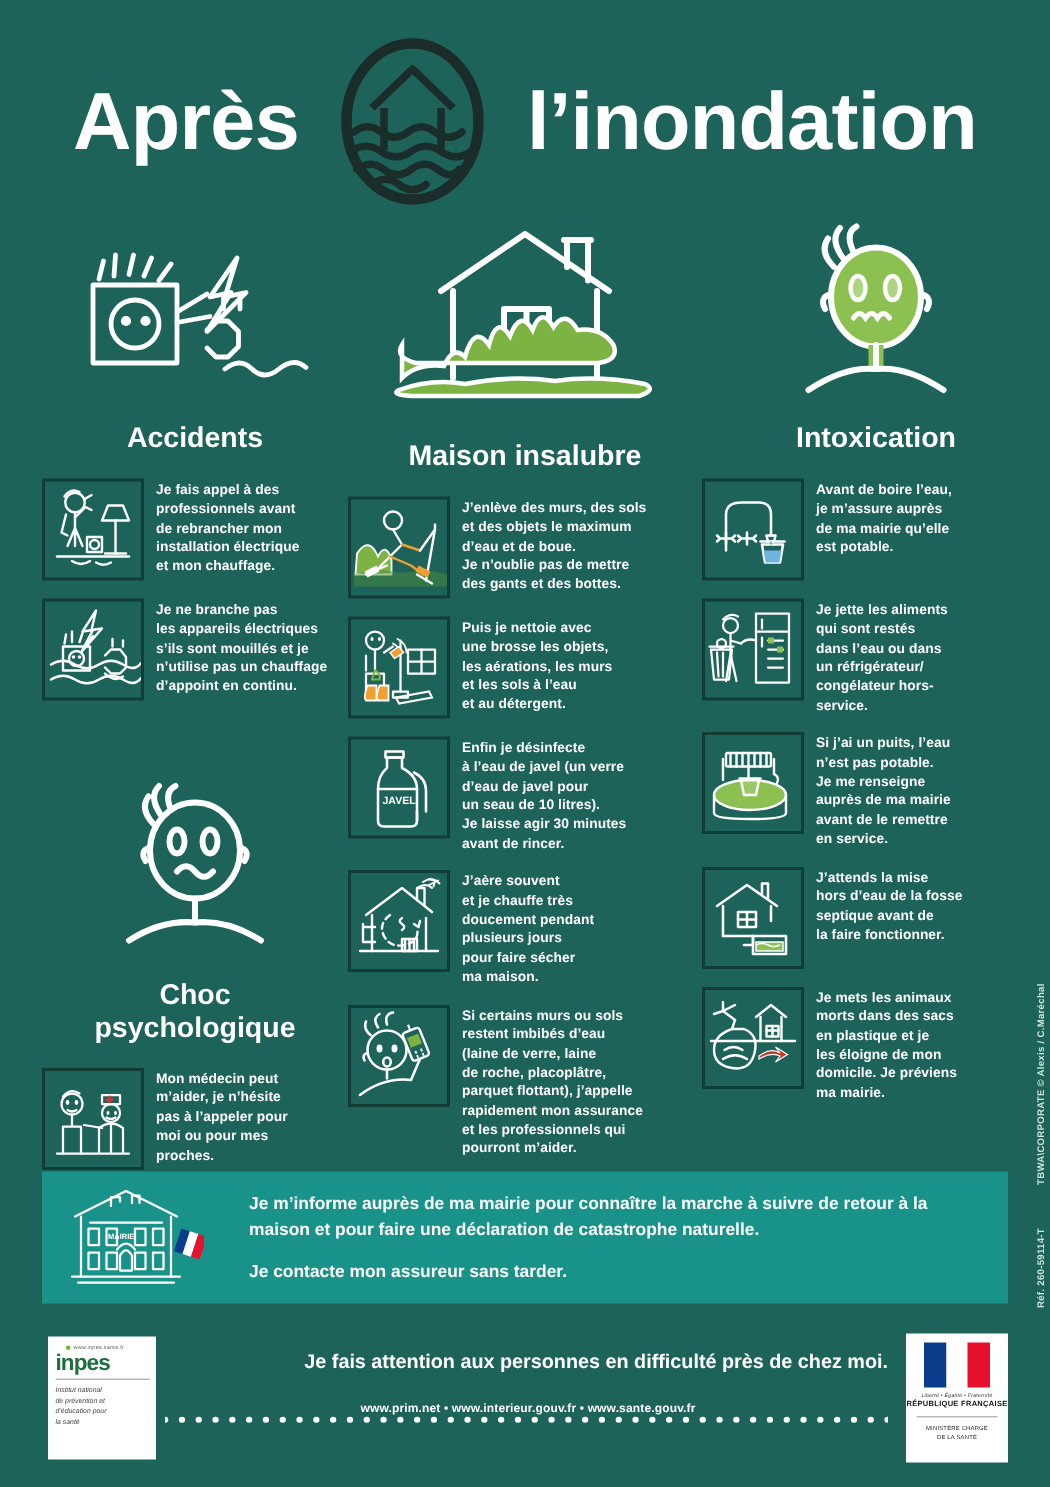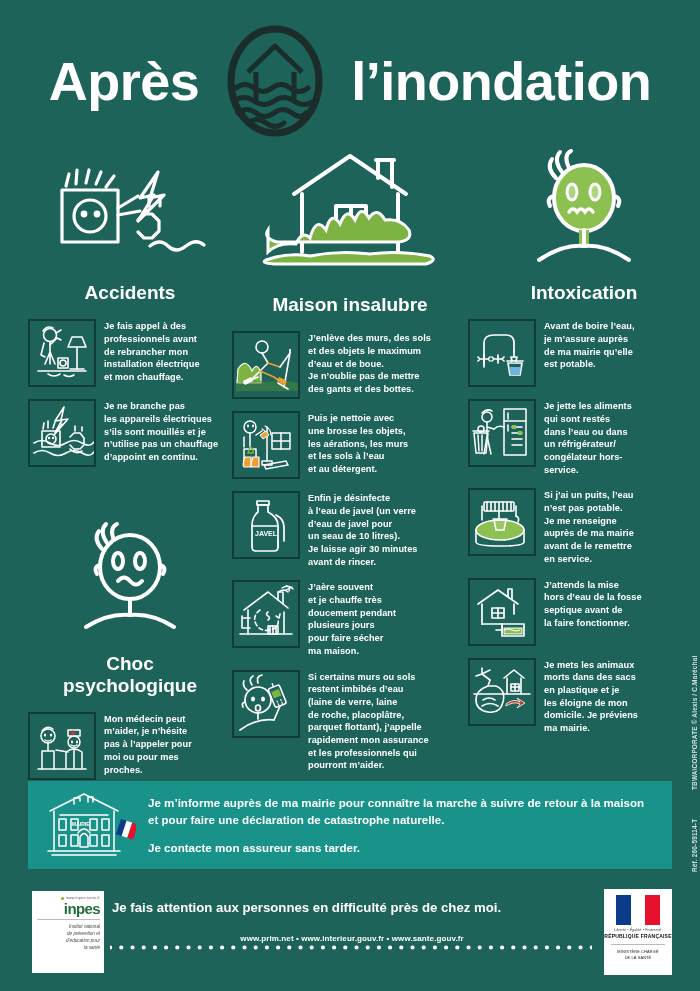--- a/index.html
+++ b/index.html
@@ -83,51 +83,51 @@
     white-space: pre-line;
   }
 
   
   .banner {
     position: absolute; left: 28px; top: 781px;
     width: 644px; height: 88px;
     background: #19938a;
     display: flex; align-items: center;
     padding: 0 16px;
+    gap: 18px;
   }
   .banner-icon { flex: 0 0 auto; width: 92px; height: 72px; margin-right: 12px; }
   .banner-text { color: #ffffff; font-size: 11.6px; font-weight: bold; line-height: 1.5; }
   .banner-text .ln2 { margin-top: 10px; display: block; }
 
   
   .footer {
     position: absolute; left: 0; top: 886px; width: 700px; height: 105px;
   }
   .logo-inpes {
     position: absolute; left: 32px; top: 5px;
     width: 72px; height: 82px;
     background: #ffffff;
     padding: 5px 4px 3px 5px;
-    text-align: right;
   }
   .inpes-url { font-size: 3.6px; color: #5a5a5a; letter-spacing: 0.2px; margin-left: 7px; }
   .inpes-dot { display:inline-block; width:3px;height:3px;background:#7ab51d;border-radius:50%;vertical-align:middle;margin-right:2px;}
   .inpes-name {
     font-size: 15px; font-weight: bold; color: #1f6f3e;
     letter-spacing: -0.6px; line-height: 1; margin-top: 1px;
   }
   .inpes-sub {
     font-size: 4.6px; color: #444; line-height: 1.5; margin-top: 4px;
     font-style: italic; white-space: pre-line;
   }
   .inpes-rule { height:1px; background:#bbb; margin: 3px 0 2px 0; }
 
   .footer-slogan {
     position: absolute; left: 112px; top: 14px; width: 480px;
-    text-align: left; color: #ffffff;
+    text-align: right; color: #ffffff;
     font-size: 13.2px; font-weight: bold;
   }
   .dotline {
     position: absolute; left: 110px; top: 50px; width: 482px; height: 5px;
   }
   .footer-urls {
     position: absolute; left: 112px; top: 48px; width: 480px;
     text-align: center; color: #ffffff;
     font-size: 8px; font-weight: bold; letter-spacing: 0.1px;
   }

